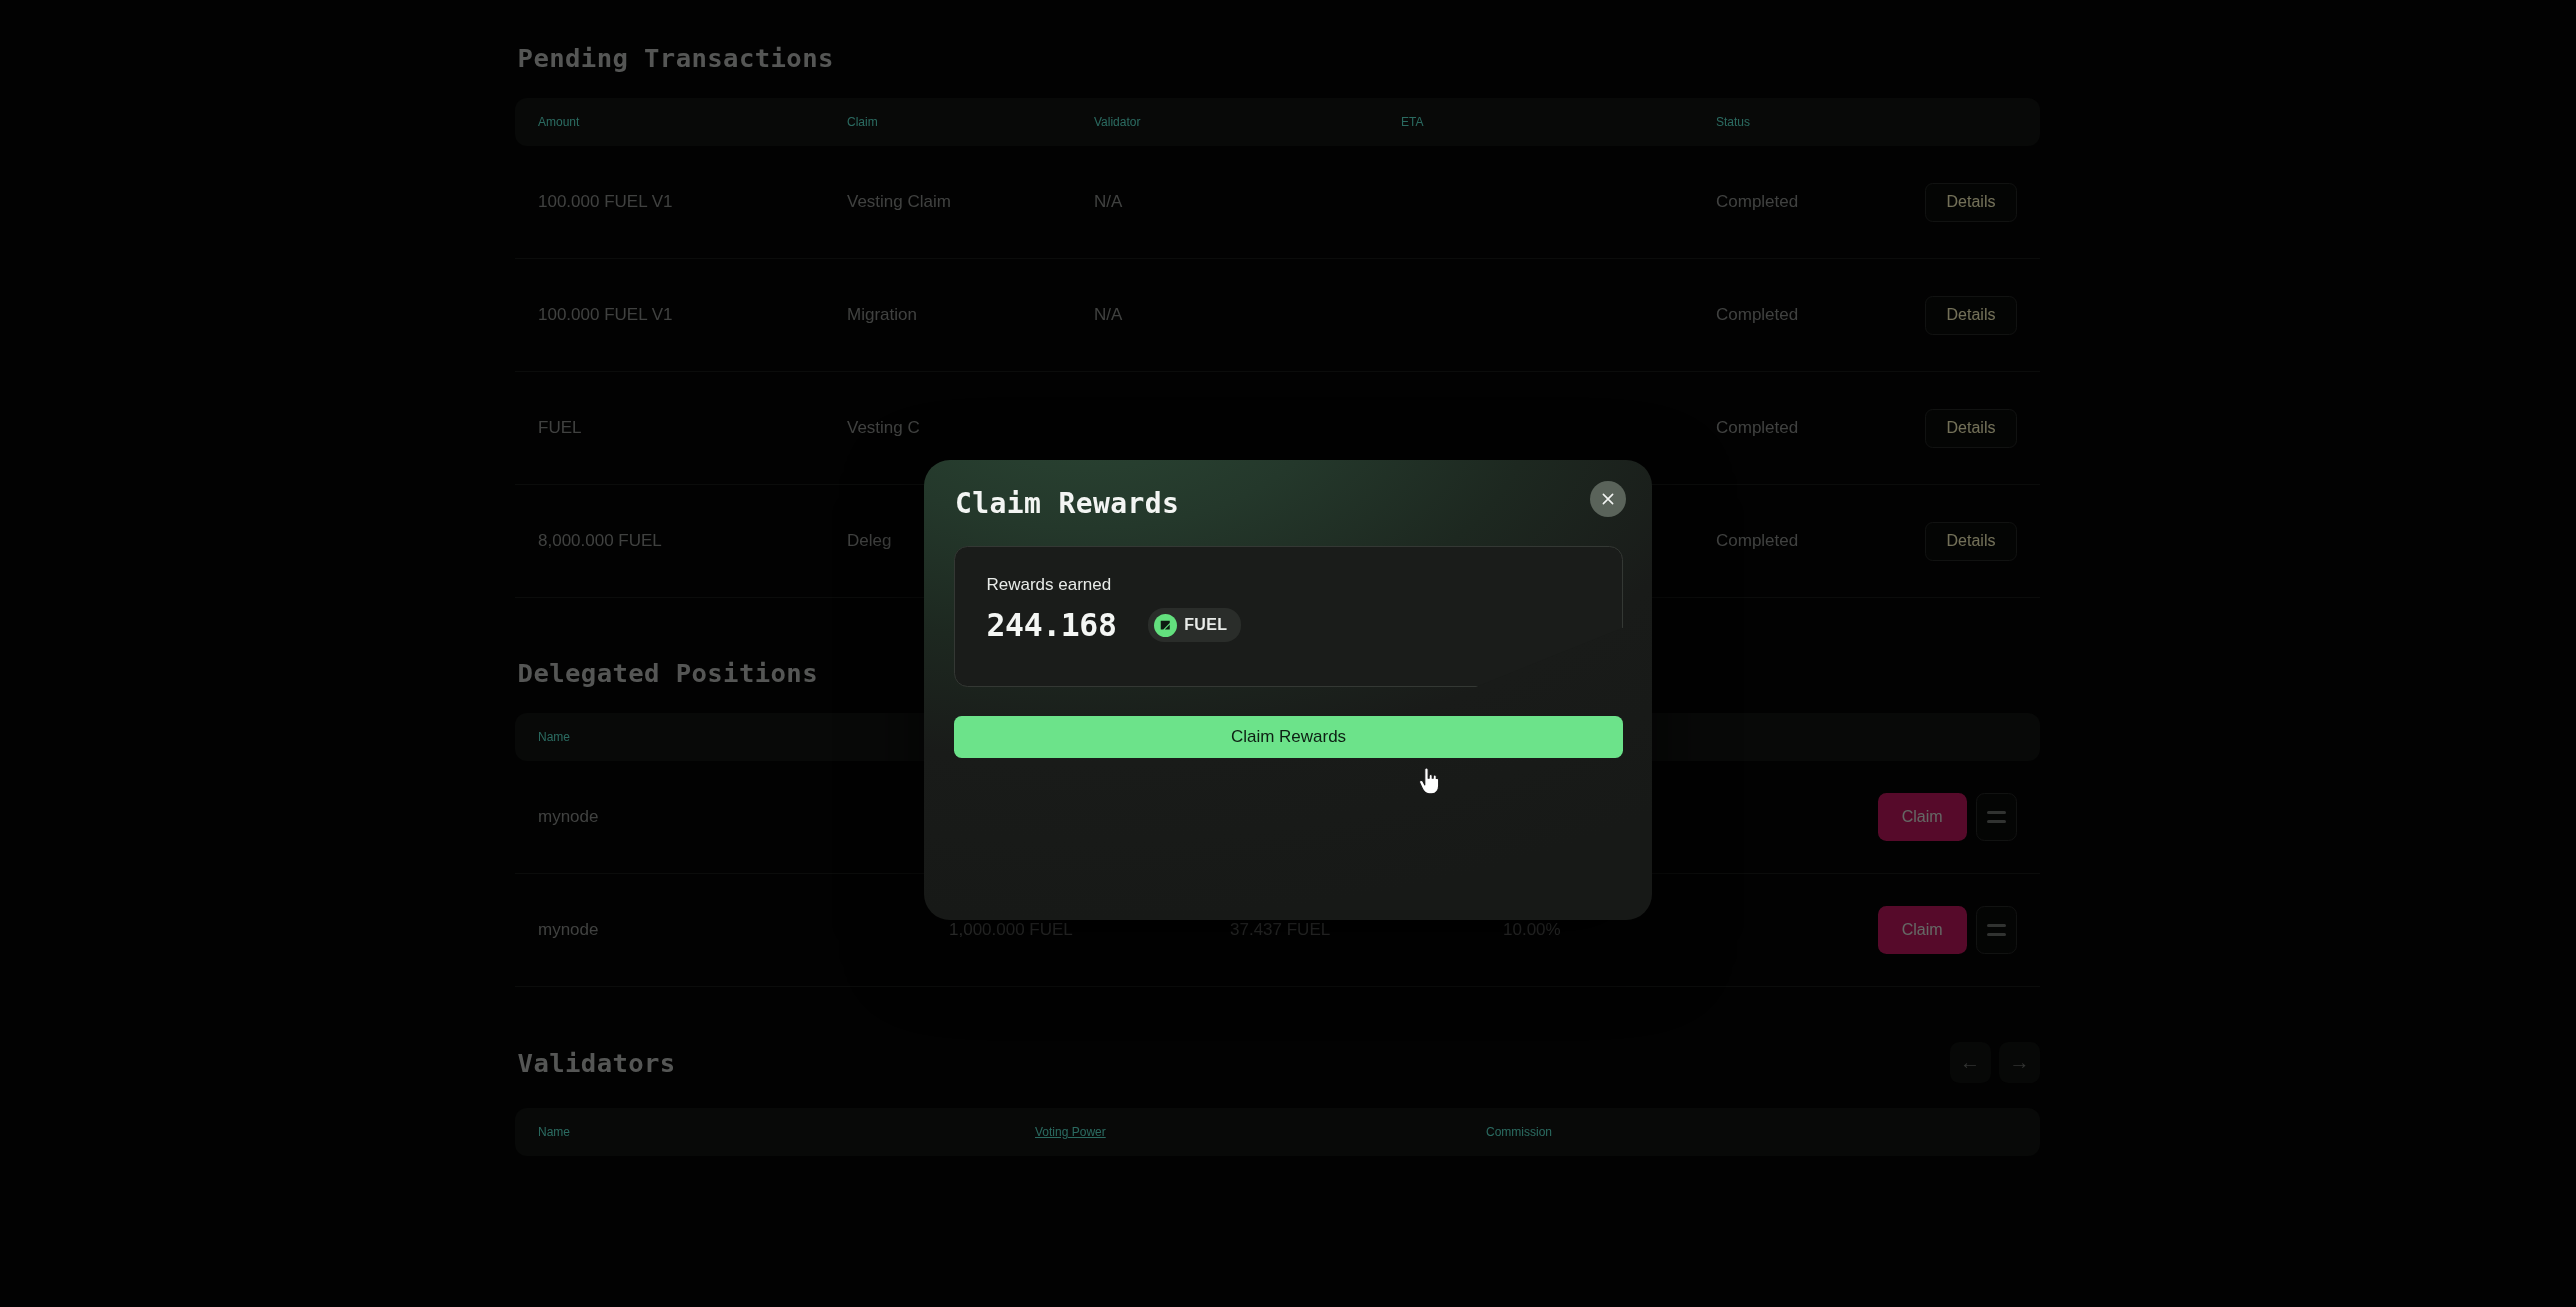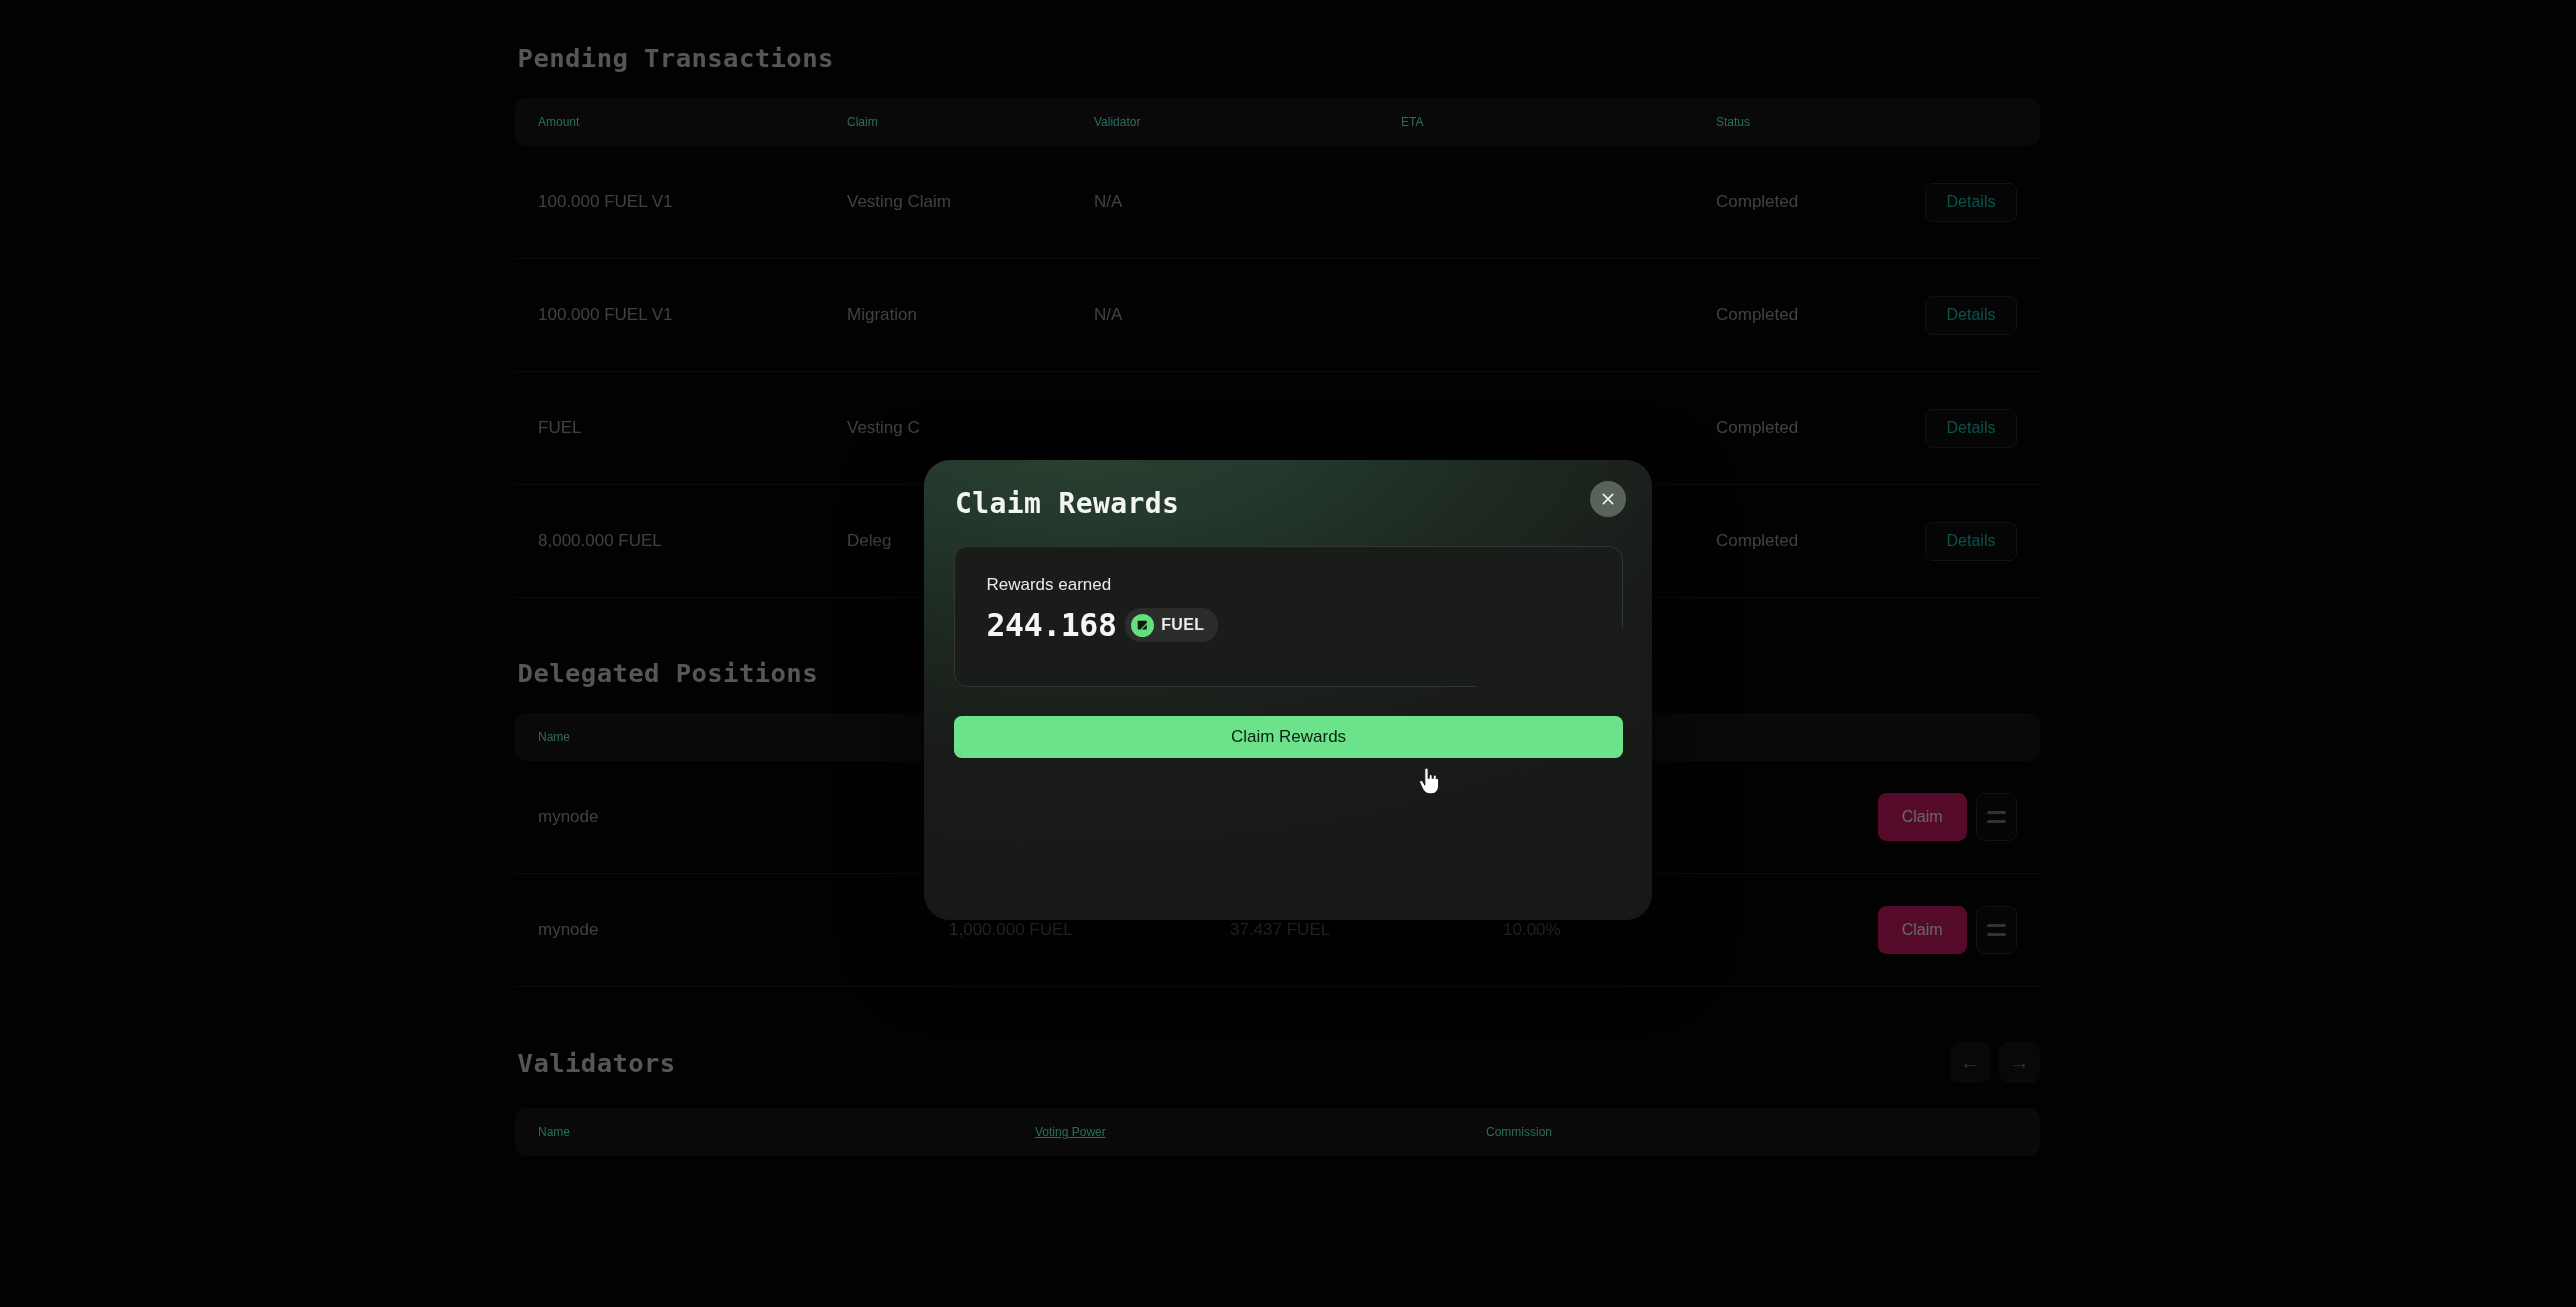--- a/index.html
+++ b/index.html
@@ -79,21 +79,21 @@
   .v-name   { width:520px; padding-left:23px; }
   .v-power  { width:451px;text-decoration:underline; }
   .v-comm   { width:341px; }
 
   
   .btn-details {
     width:92px; height:39px;
     border:0.9px solid #262826;
     border-radius:7.7px;
     background:#0b0c0b;
-    color:#14b8a6;
+    color:#fef9c3;
     font-size:16px;
     display:flex; align-items:center; justify-content:center;
   }
   .btn-claim-sm {
     width:89px; height:48px;
     border-radius:8.5px;
     background:#be185d;
     color:#dfe6df;
     font-size:16px;
     display:flex; align-items:center; justify-content:center;
@@ -158,21 +158,21 @@
     border-radius:13.6px;
     clip-path: polygon(0 0, 100% 0, 100% 58%, 78% 100%, 0 100%);
   }
   .rewards-label {
     position:absolute; left:31.5px; top:28px;
     font-size:17px; color:#e8ebe8;
     font-weight:400;
   }
   .rewards-row {
     position:absolute; left:31.5px; top:60px;
-    display:flex; align-items:center; gap:9px;
+    display:flex; align-items:center; gap:32px;
   }
   .rewards-value {
     font-family:"DejaVu Sans Mono", monospace;
     font-size:31.5px; font-weight:700;
     color:#f4f6f4;
     letter-spacing:-0.4px;
   }
   .token-chip {
     display:flex; align-items:center; gap:7.7px;
     background:#2a2d2a;

